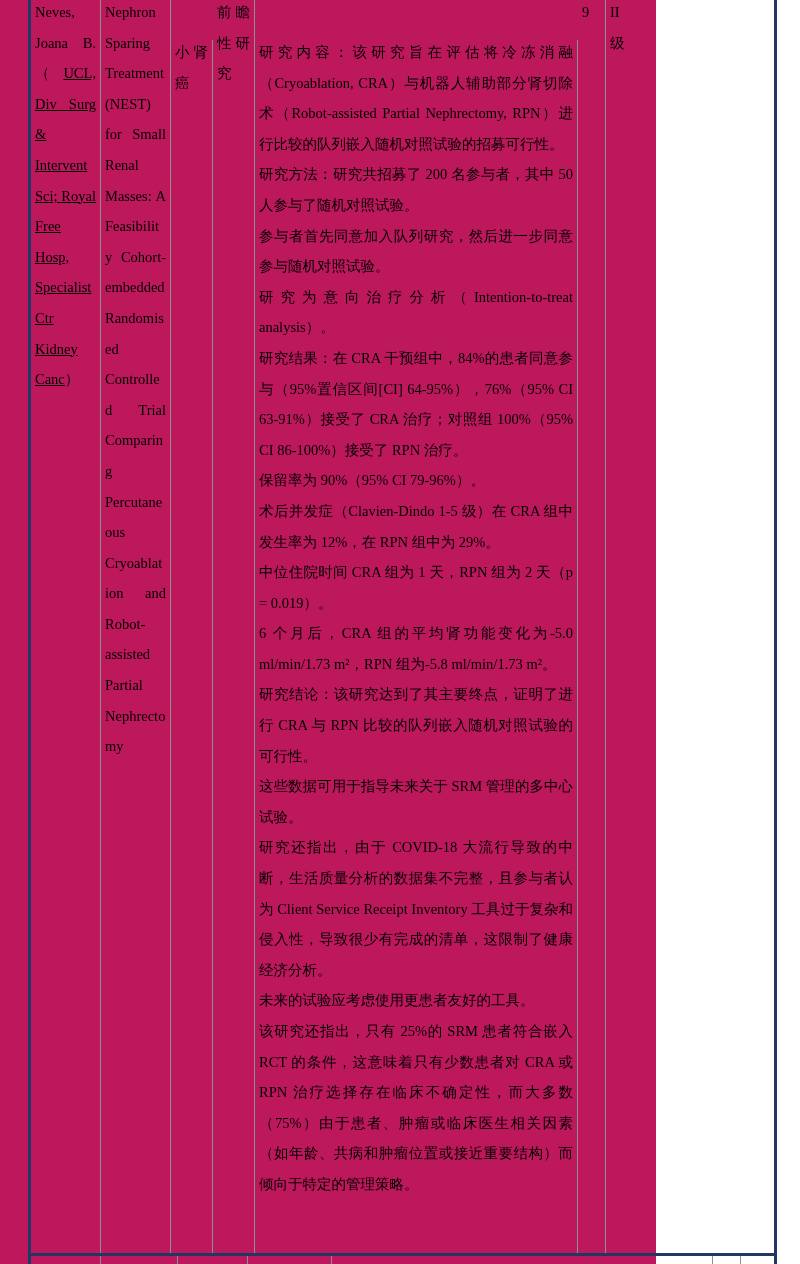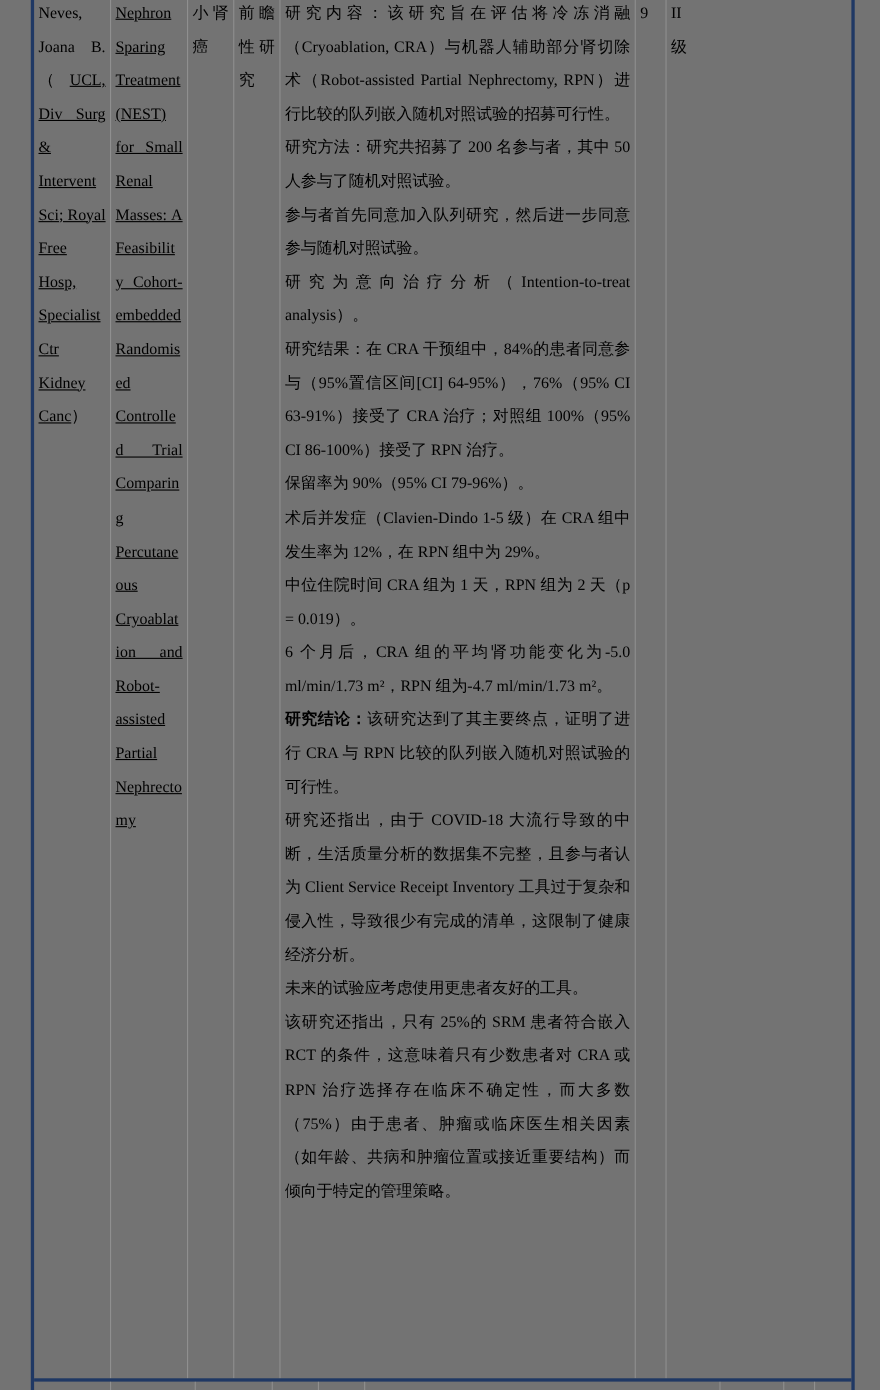--- a/index.html
+++ b/index.html
@@ -7,23 +7,23 @@
     padding: 0;
     background: #ffffff;
     width: 800px;
     height: 1264px;
     overflow: hidden;
     font-family: "Liberation Serif", "DejaVu Serif", serif;
     color: #000000;
   }
   .page {
     position: relative;
-    width: 800px;
+    width: 656px;
     height: 1264px;
-    background: #737373;
+    background: #be185d;
   }
   .doc-table {
     position: absolute;
     left: 28px;
     top: 0;
     width: 743px;
     border-left: 3px solid #1F3864;
     border-right: 3px solid #1F3864;
   }
   .t-row {
@@ -48,29 +48,29 @@
     line-height: 30.6px;
     text-align: justify;
     text-align-last: left;
     overflow-wrap: break-word;
     word-break: break-word;
   }
   .cell:last-child { border-right: none; }
   .cell-inner { margin-top: -3px; }
   .c1 { width: 70px; }
   .c2 { width: 77px; }
-  .c3 { width: 70px; text-decoration: underline; }
-  .c4 { width: 42px; }
+  .c3 { width: 70px; }
+  .c4 { width: 42px; margin-top: 40px; }
   .c5 { width: 42px; }
-  .c6 { width: 323px; }
+  .c6 { width: 323px; margin-top: 40px; }
   .c7 { width: 58px; }
   .c8 { width: 28px; }
   .c9 { width: 30px; }
   .para { margin: 0; }
-  .para b { font-weight: bold; }
+  .para b { font-weight: normal; }
   u { text-decoration: underline; }
 </style>
 </head>
 <body>
 
 <div class="page">
   <div class="doc-table">
 
     <div class="t-row main">
 
@@ -94,22 +94,23 @@
       <div class="cell c6">
         <div class="cell-inner">
             <p class="para">研究内容：该研究旨在评估将冷冻消融（Cryoablation, CRA）与机器人辅助部分肾切除术（Robot-assisted Partial Nephrectomy, RPN）进行比较的队列嵌入随机对照试验的招募可行性。</p>
             <p class="para">研究方法：研究共招募了 200 名参与者，其中 50 人参与了随机对照试验。</p>
             <p class="para">参与者首先同意加入队列研究，然后进一步同意参与随机对照试验。</p>
             <p class="para">研究为意向治疗分析（Intention-to-treat analysis）。</p>
             <p class="para">研究结果：在 CRA 干预组中，84%的患者同意参与（95%置信区间[CI] 64-95%），76%（95% CI 63-91%）接受了 CRA 治疗；对照组 100%（95% CI 86-100%）接受了 RPN 治疗。</p>
             <p class="para">保留率为 90%（95% CI 79-96%）。</p>
             <p class="para">术后并发症（Clavien-Dindo 1-5 级）在 CRA 组中发生率为 12%，在 RPN 组中为 29%。</p>
             <p class="para">中位住院时间 CRA 组为 1 天，RPN 组为 2 天（p = 0.019）。</p>
-            <p class="para">6 个月后，CRA 组的平均肾功能变化为-5.0 ml/min/1.73 m²，RPN 组为-4.7 ml/min/1.73 m²。</p>
+            <p class="para">6 个月后，CRA 组的平均肾功能变化为-5.0 ml/min/1.73 m²，RPN 组为-5.8 ml/min/1.73 m²。</p>
             <p class="para"><b>研究结论：</b>该研究达到了其主要终点，证明了进行 CRA 与 RPN 比较的队列嵌入随机对照试验的可行性。</p>
+            <p class="para">这些数据可用于指导未来关于 SRM 管理的多中心试验。</p>
             <p class="para">研究还指出，由于 COVID-18 大流行导致的中断，生活质量分析的数据集不完整，且参与者认为 Client Service Receipt Inventory 工具过于复杂和侵入性，导致很少有完成的清单，这限制了健康经济分析。</p>
             <p class="para">未来的试验应考虑使用更患者友好的工具。</p>
             <p class="para">该研究还指出，只有 25%的 SRM 患者符合嵌入 RCT 的条件，这意味着只有少数患者对 CRA 或 RPN 治疗选择存在临床不确定性，而大多数（75%）由于患者、肿瘤或临床医生相关因素（如年龄、共病和肿瘤位置或接近重要结构）而倾向于特定的管理策略。</p>
           </div>
       </div>
 
 
       <div class="cell c8">
         <div class="cell-inner">9</div>
       </div>

